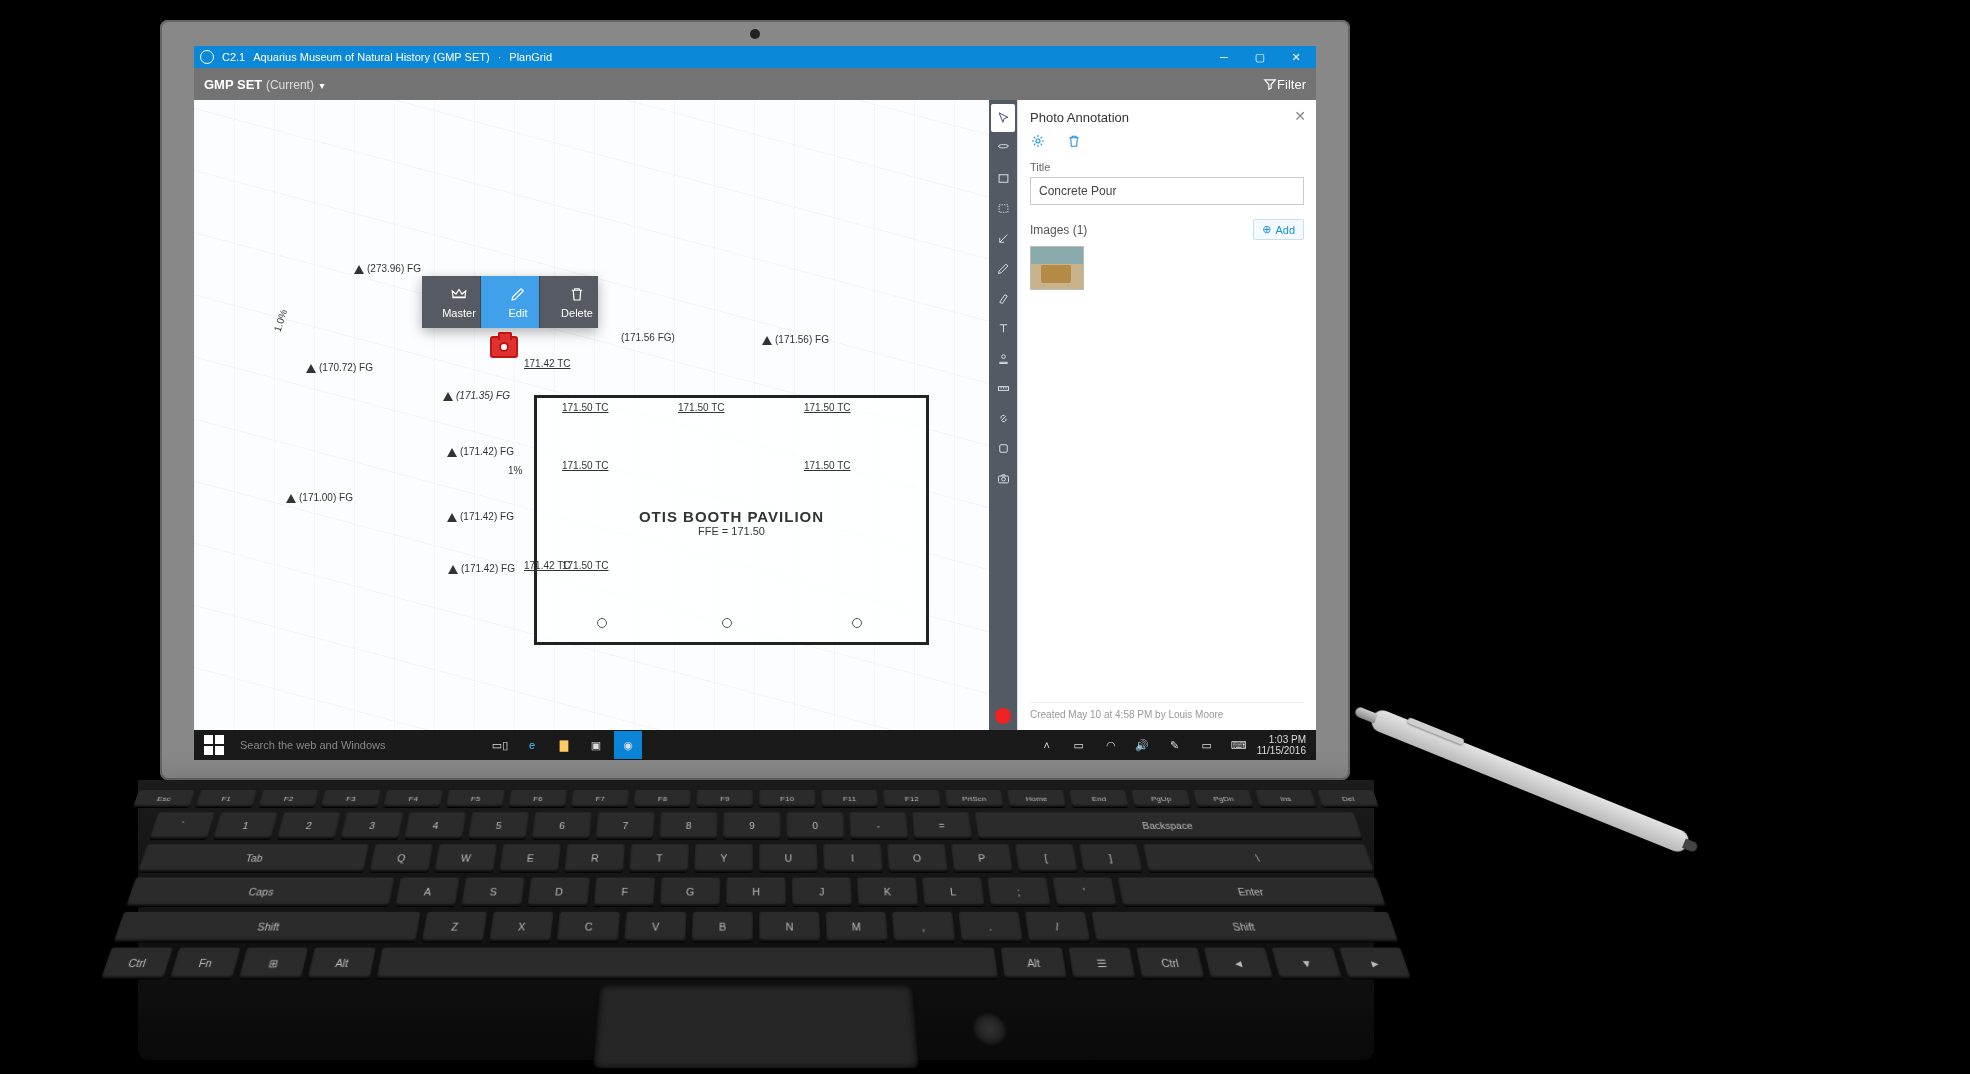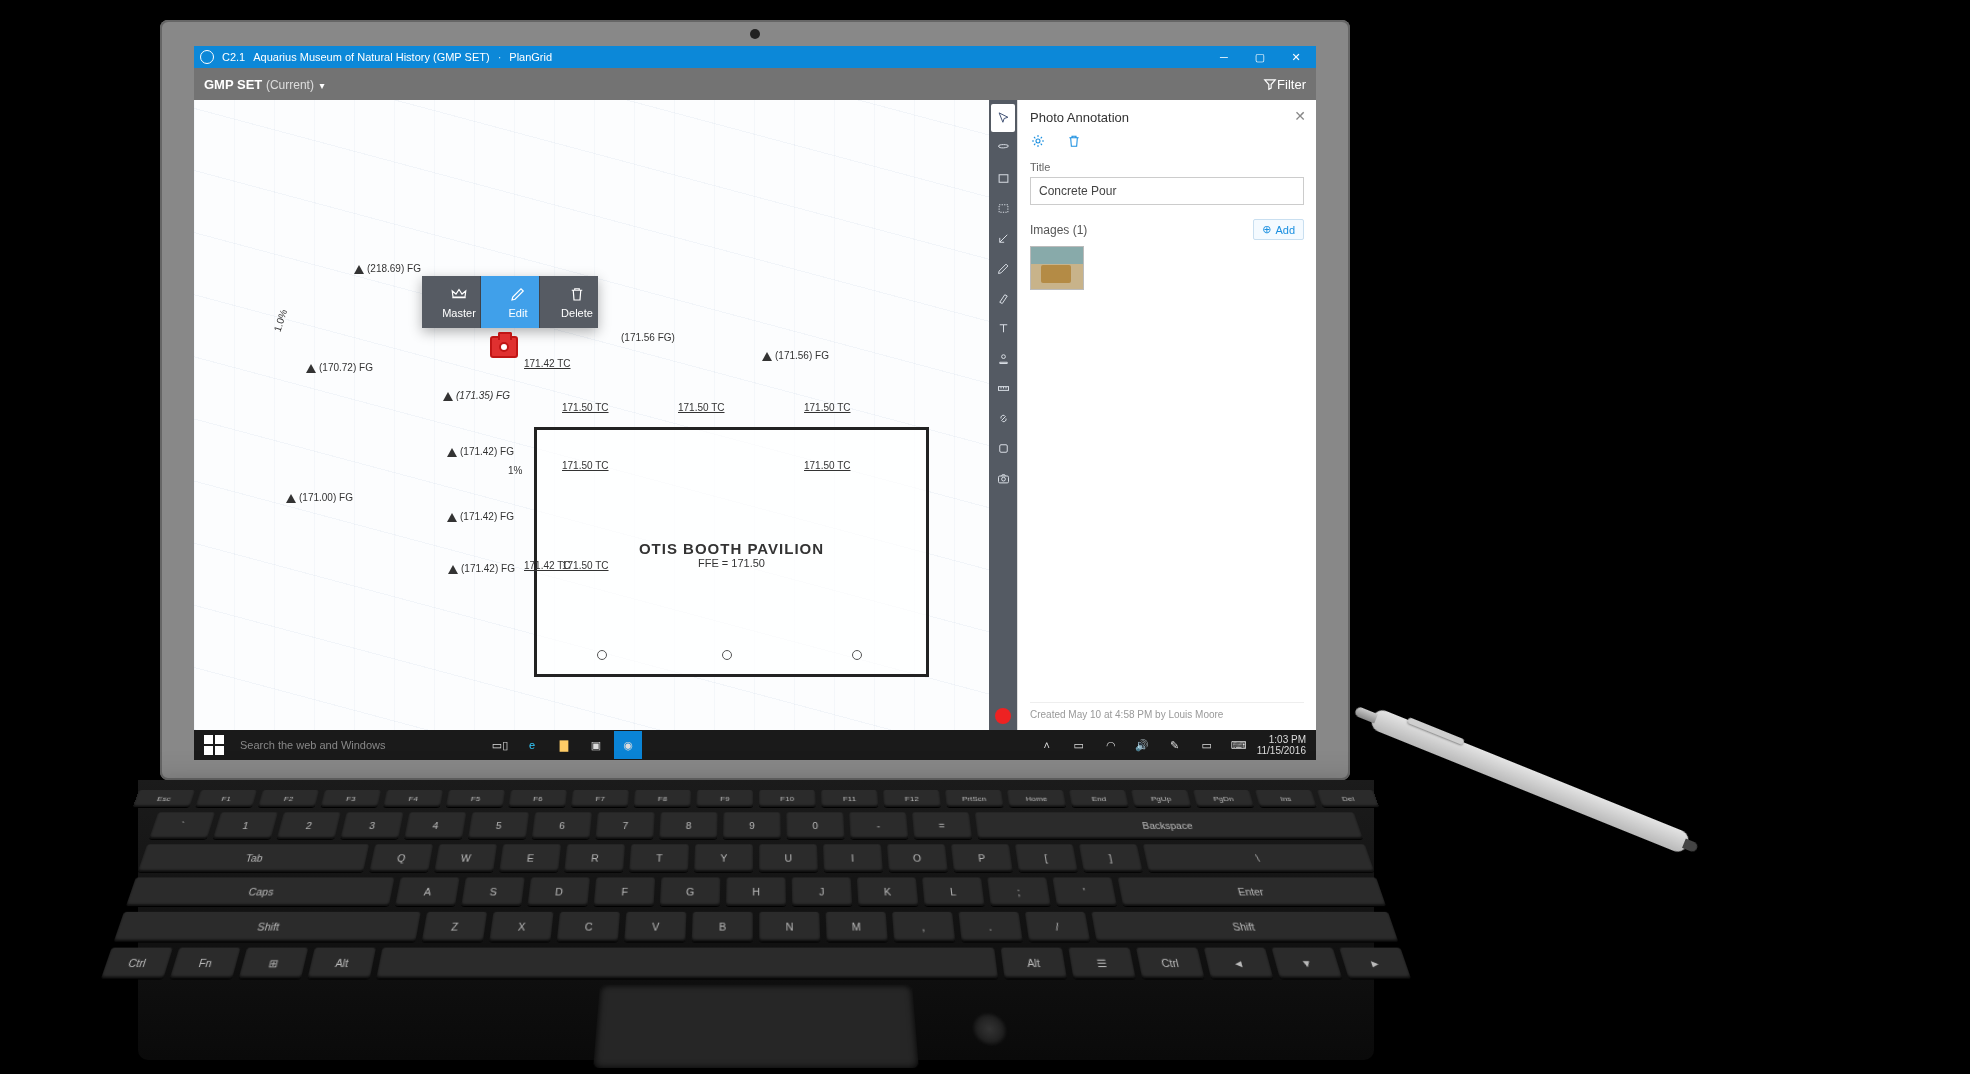--- a/index.html
+++ b/index.html
@@ -84,21 +84,20 @@
       repeating-linear-gradient(15deg, rgba(120,150,190,.08) 0 1px, transparent 1px 60px),
       repeating-linear-gradient(90deg, rgba(120,150,190,.06) 0 1px, transparent 1px 40px);
   }
   
   .building{
     position:absolute;
     left:340px; top:295px;
     width:395px; height:250px;
     border:3px solid #222;
     background:rgba(255,255,255,.7);
-    margin-top:32px;
   }
   .building-label{
     position:absolute;left:0;right:0;top:110px;
     text-align:center;font-weight:700;font-size:15px;
     letter-spacing:1px;
     font-family:Arial,sans-serif;
   }
   .building-sub{display:block;font-weight:400;font-size:11px;letter-spacing:0;}
   .ann{
     position:absolute;
@@ -279,36 +278,36 @@
           <div class="building">
             <div class="building-label">
               <span>OTIS  BOOTH  PAVILION</span>
               <span class="building-sub">FFE  =  171.50</span>
             </div>
             <div class="dot" style="left:60px;bottom:14px;"></div>
             <div class="dot" style="left:185px;bottom:14px;"></div>
             <div class="dot" style="left:315px;bottom:14px;"></div>
           </div>
 
-          <div class="ann" style="left:160px;top:163px;"><span class="tri"></span><span>(218.69)
+          <div class="ann" style="left:160px;top:163px;"><span class="tri"></span><span>(273.96)
 FG</span></div>
           <div class="ann" style="left:112px;top:262px;"><span class="tri"></span><span>(170.72)
 FG</span></div>
           <div class="ann" style="left:249px;top:290px;font-style:italic;"><span class="tri"></span><span>(171.35)
 FG</span></div>
           <div class="ann" style="left:253px;top:346px;"><span class="tri"></span><span>(171.42)
 FG</span></div>
           <div class="ann" style="left:253px;top:411px;"><span class="tri"></span><span>(171.42)
 FG</span></div>
           <div class="ann" style="left:254px;top:463px;"><span class="tri"></span><span>(171.42)
 FG</span></div>
           <div class="ann" style="left:92px;top:392px;"><span class="tri"></span><span>(171.00)
 FG</span></div>
           <div class="ann" style="left:427px;top:232px;"><span>(171.56 FG)</span></div>
-          <div class="ann" style="left:568px;top:234px;margin-top:16px;"><span class="tri"></span><span>(171.56)
+          <div class="ann" style="left:568px;top:234px;"><span class="tri"></span><span>(171.56)
 FG</span></div>
           <div class="ann" style="left:330px;top:258px;"><u>171.42
 TC</u></div>
           <div class="ann" style="left:330px;top:460px;"><u>171.42
 TC</u></div>
           <div class="ann" style="left:368px;top:302px;"><u>171.50
 TC</u></div>
           <div class="ann" style="left:484px;top:302px;"><u>171.50
 TC</u></div>
           <div class="ann" style="left:610px;top:302px;"><u>171.50

